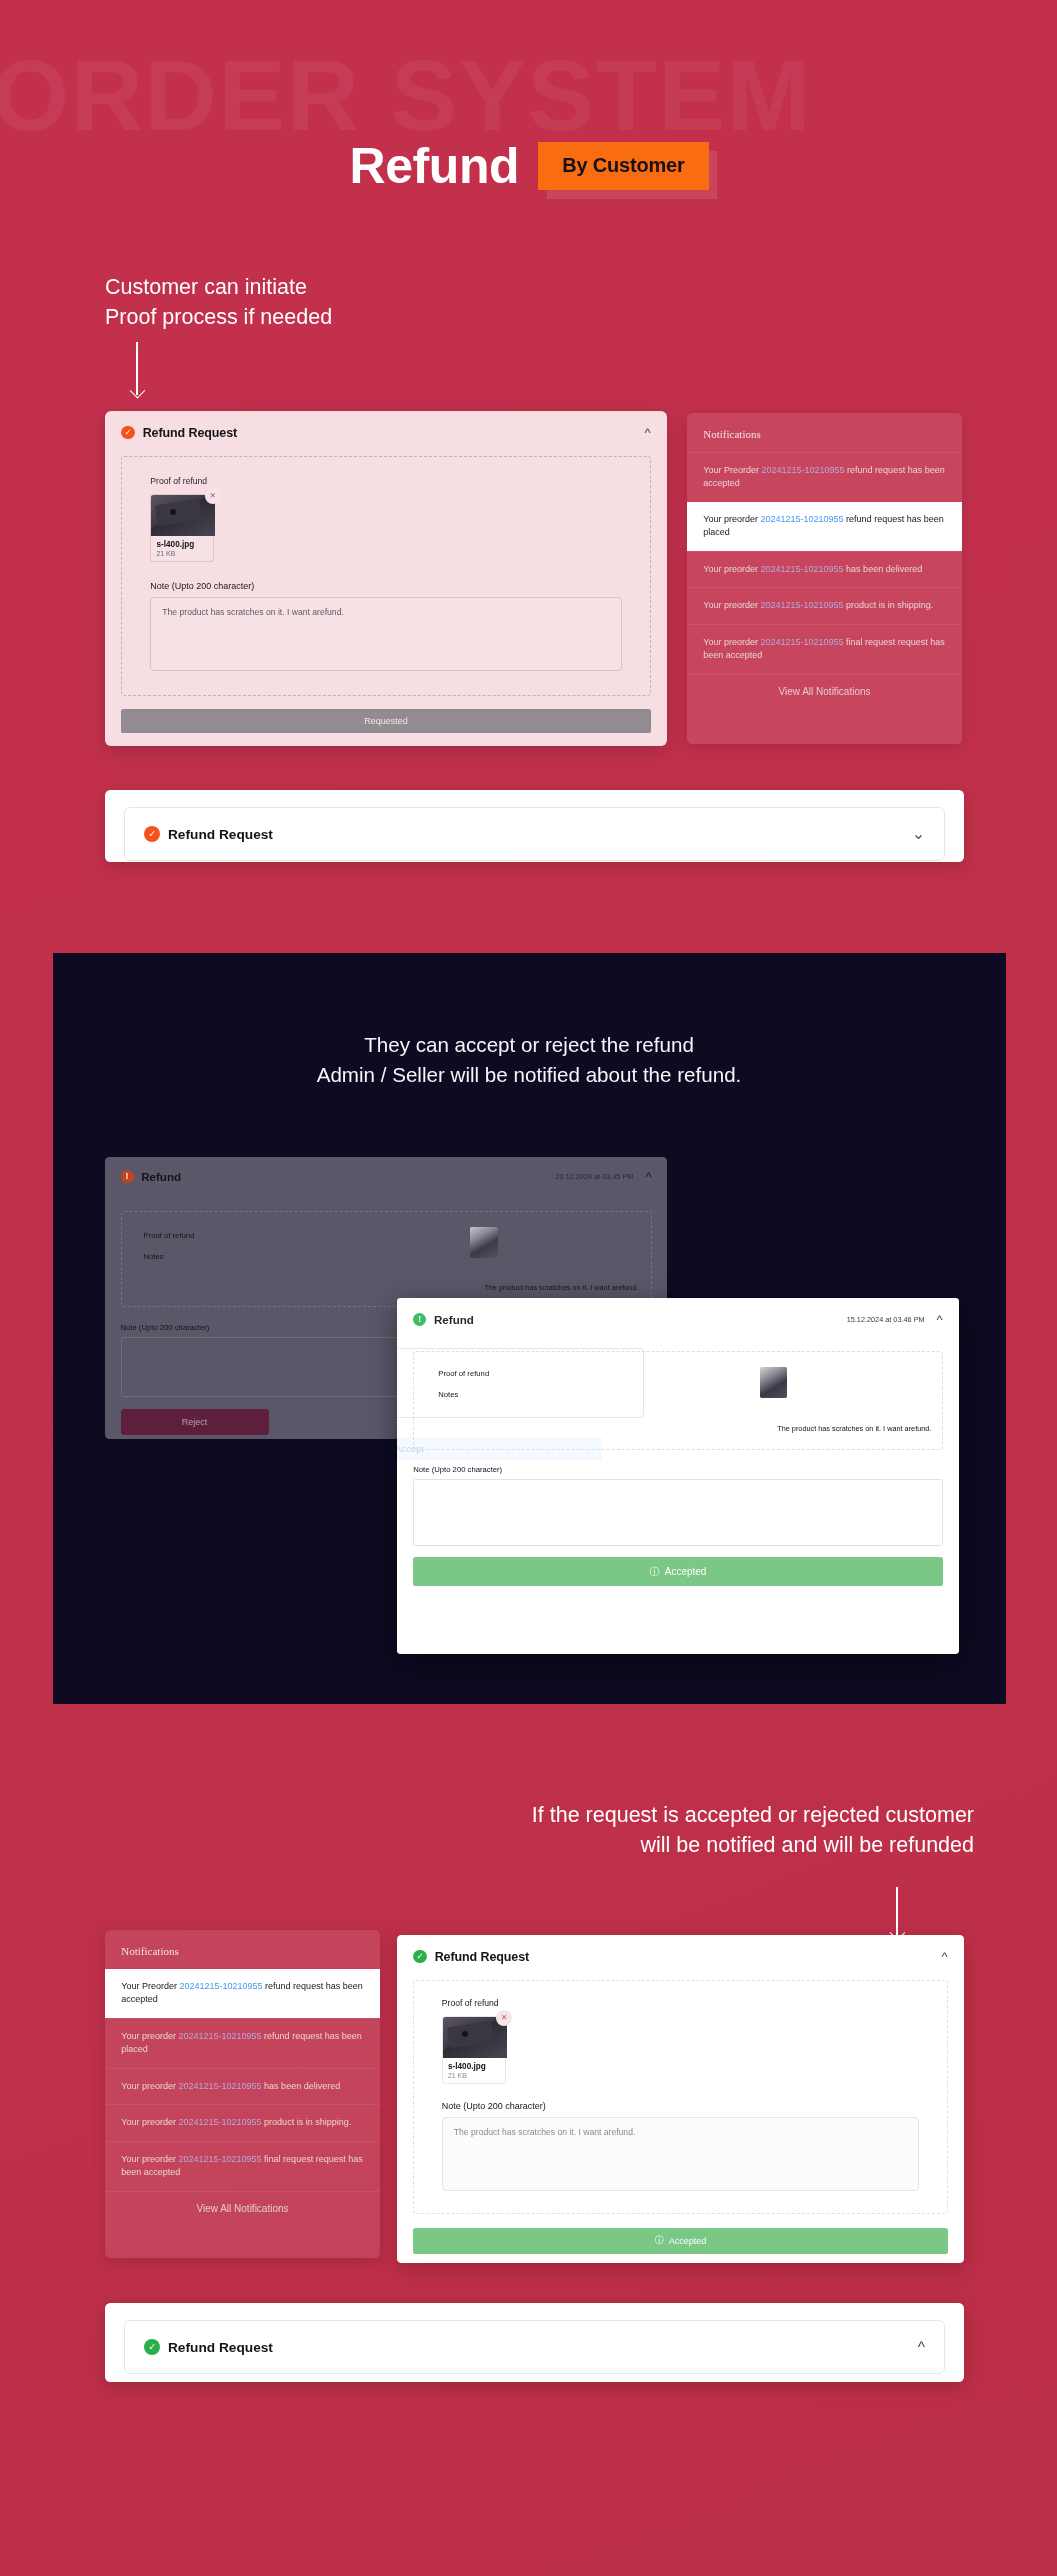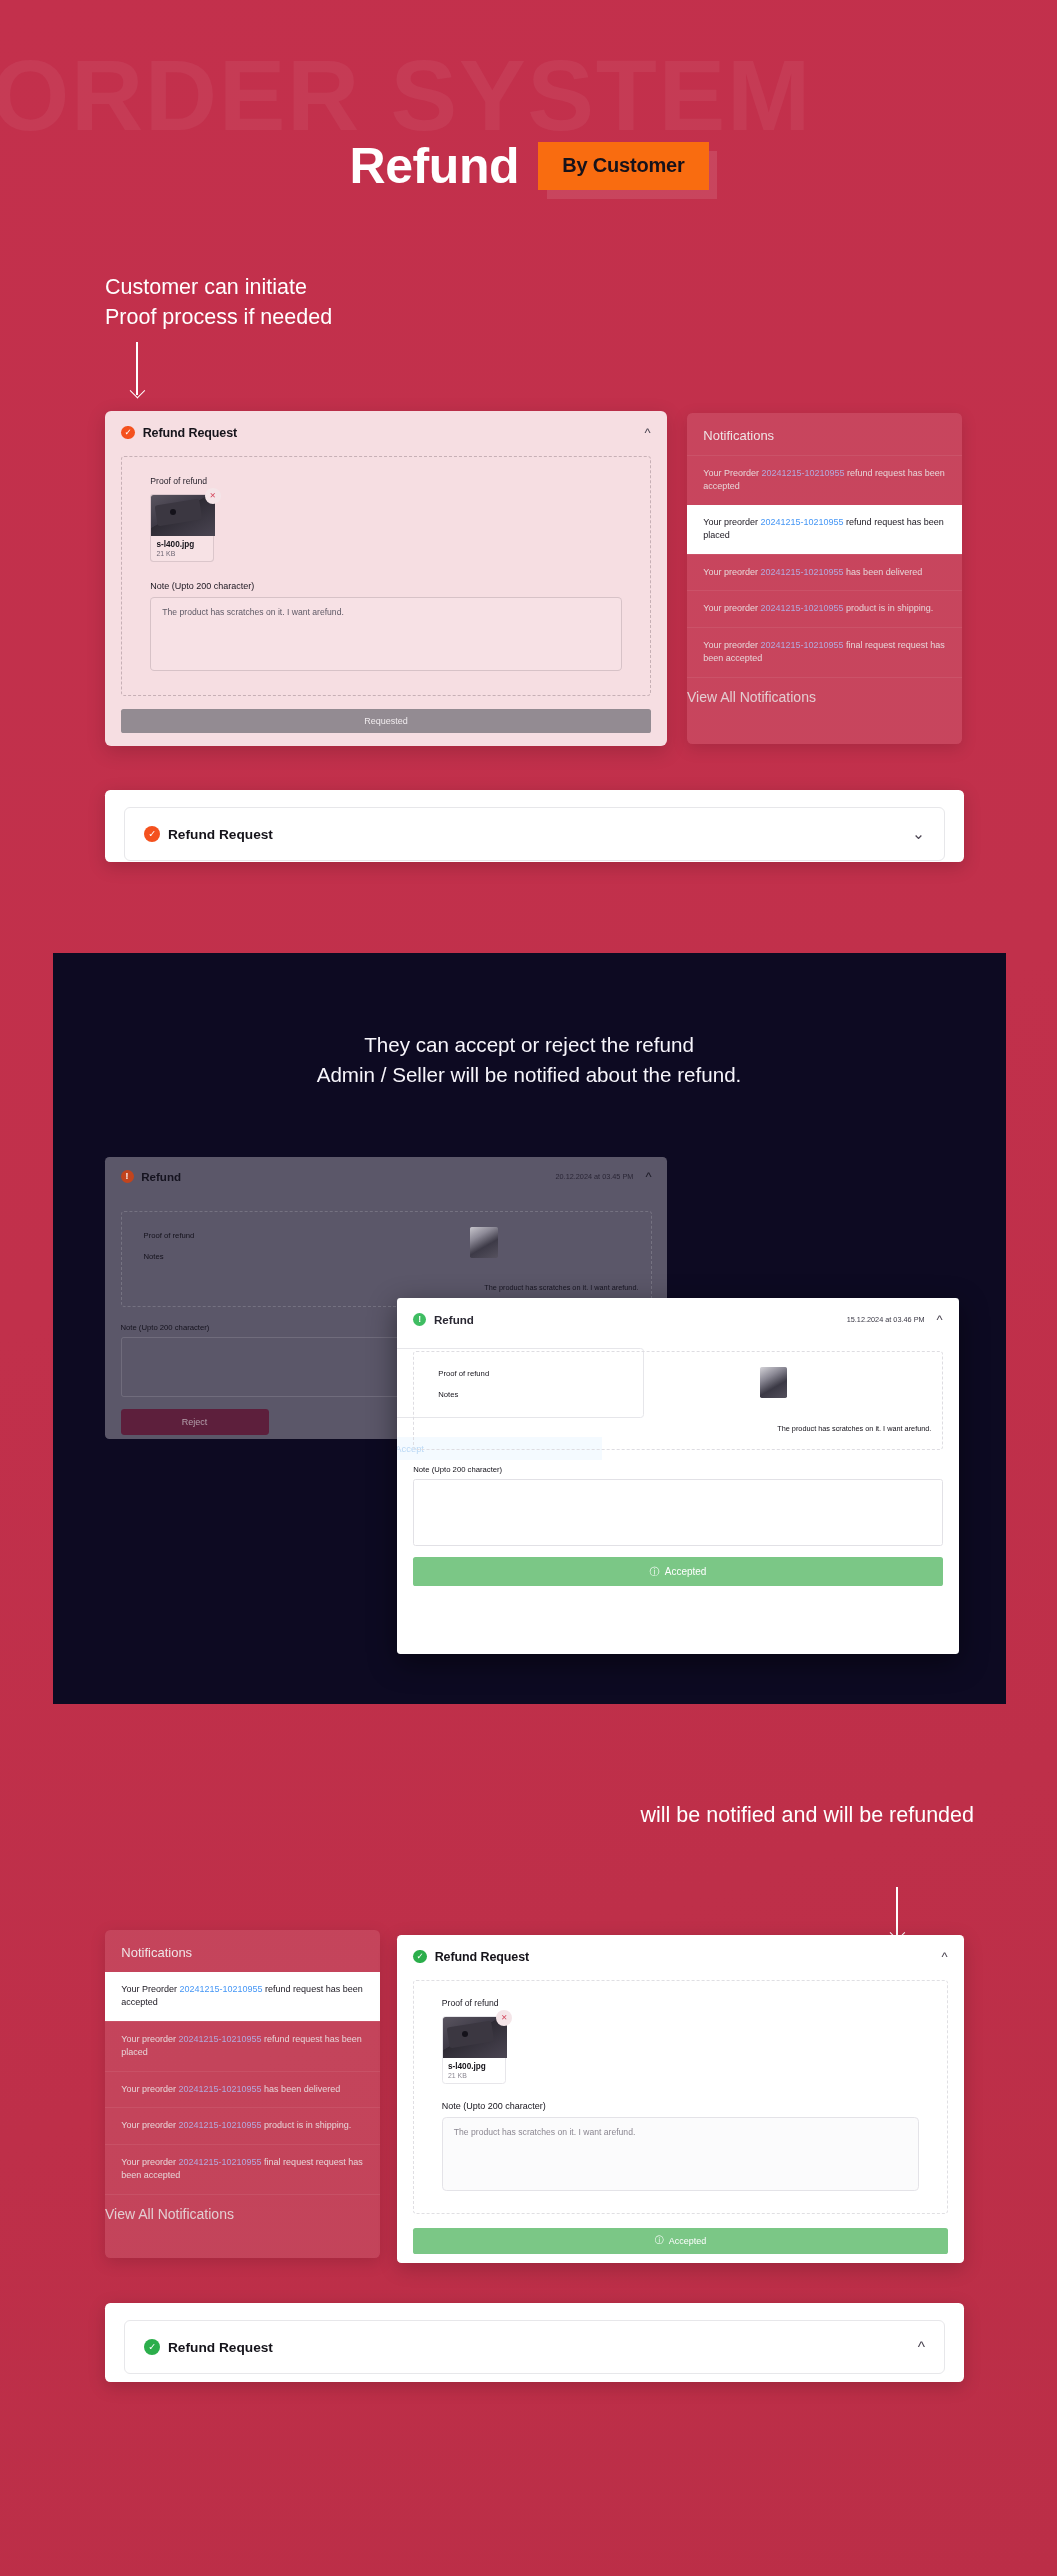--- a/index.html
+++ b/index.html
@@ -227,42 +227,43 @@
   
   .notif-panel {
     position: absolute;
     border-radius: 5.2px;
     overflow: hidden;
     background: rgba(255,255,255,0.10);
     box-shadow: 0 4.3px 15.5px rgba(0,0,0,0.13);
   }
   #sec1-notif { top: 413px; left: 687px; width: 275px; height: 331px; }
   .notif-head {
-    font-size: 13px;
+    font-size: 11px;
     color: #efe4e6;
     padding: 14.6px 16.3px 12px;
     font-weight: 400;
+    font-family: Liberation Serif, serif;
   }
   .notif-item {
     padding: 11px 16.3px 11px;
     font-size: 9px;
     line-height: 1.5;
     color: #e7d5d8;
     border-top: 0.9px solid rgba(255,255,255,0.07);
   }
   .notif-item .oid { color: #b4a9dd; }
   .notif-item.active {
     background: #ffffff;
     color: #1b1720;
     border-top: none;
   }
   .notif-item.active .oid { color: #4596f5; }
   .notif-foot {
-    text-align: left;
-    font-size: 14px;
+    text-align: center;
+    font-size: 10px;
     color: #e3cdd1;
     padding: 11px 0 13px;
     border-top: 0.9px solid rgba(255,255,255,0.07);
   }
 
   
   .collapsed-card {
     position: absolute;
     background: #ffffff;
     border-radius: 5.2px;
@@ -591,20 +592,21 @@
     </div>
     <div class="front-note-label">Note  (Upto 200 character)</div>
     <div class="front-textarea"></div>
     <button class="btn-accepted-wide">
       <span>ⓘ</span>
       <span>Accepted</span>
     </button>
   </div>
 
   <div class="caption" id="caption-3">
+    <div>If the request is accepted or rejected customer</div>
     <div>will be notified and will be refunded</div>
   </div>
   <div class="arrow-down" id="arrow-3"></div>
 
   <div class="notif-panel" id="sec3-notif">
     <div class="notif-head">Notifications</div>
     <div>
         <div class="notif-item active"><span>Your Preorder </span><span class="oid">20241215-10210955</span><span> refund request has been accepted</span></div>
         <div class="notif-item"><span>Your preorder </span><span class="oid">20241215-10210955</span><span> refund request has been placed</span></div>
         <div class="notif-item"><span>Your preorder </span><span class="oid">20241215-10210955</span><span> has been delivered</span></div>

